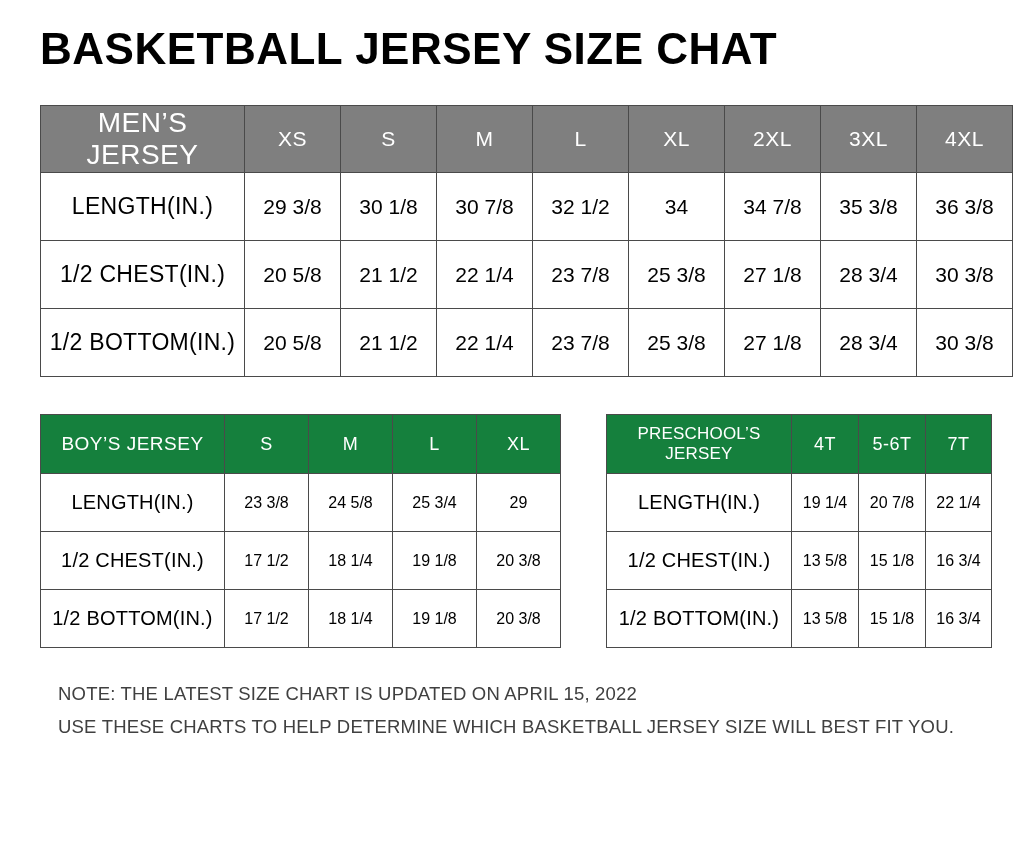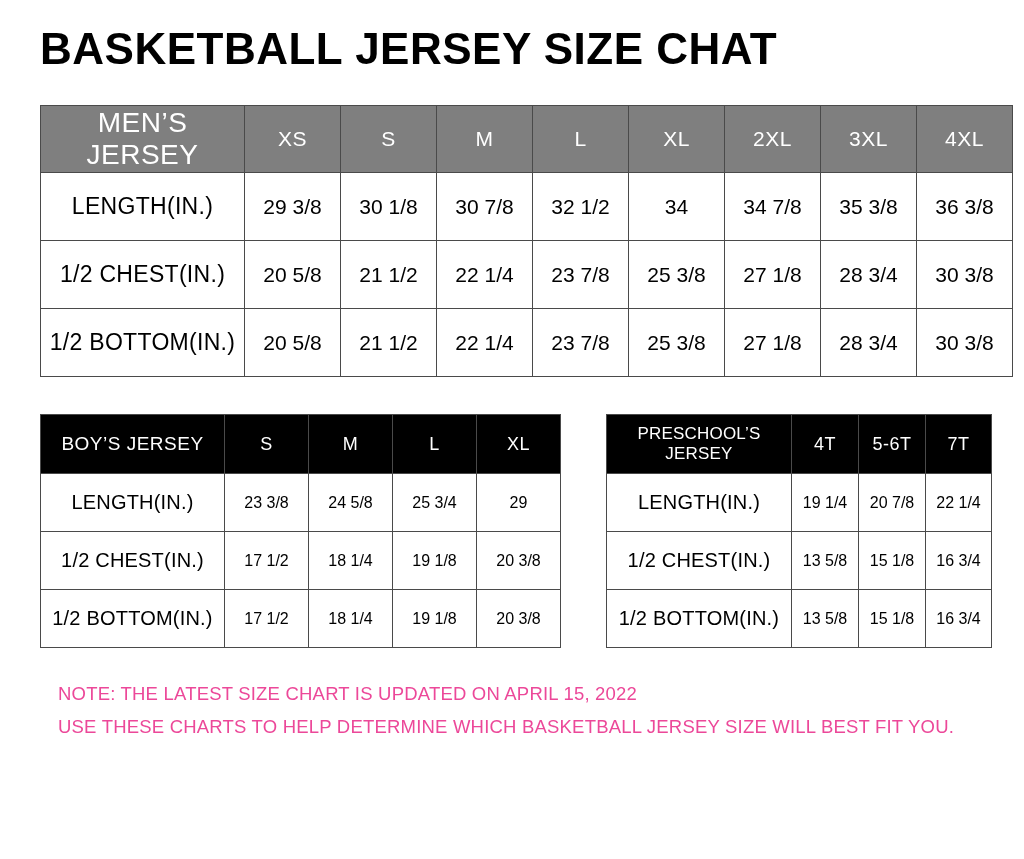--- a/index.html
+++ b/index.html
@@ -76,42 +76,42 @@
   .lower {
     display: flex;
     margin: 37px 0 0 12px;
     gap: 45px;
   }
 
   .tbl-boy { width: 520px; }
   .tbl-pre { width: 385px; }
 
   .tbl-boy thead td, .tbl-pre thead td {
-    background: #000000;
+    background: #15803d;
     color: #ffffff;
     font-size: 18px;
     height: 56px;
     letter-spacing: 0.5px;
   }
   .tbl-boy thead td.rowhead { font-size: 19px; }
   .tbl-pre thead td.rowhead { font-size: 17px; letter-spacing: 0.2px; }
 
   .tbl-boy tbody td, .tbl-pre tbody td {
     height: 55px;
     font-size: 16px;
     background: #ffffff;
   }
   .tbl-boy tbody td.rowhead, .tbl-pre tbody td.rowhead {
     font-size: 20px;
     letter-spacing: 0.2px;
   }
 
   .footer {
     margin: 30px 0 0 30px;
-    color: #ec4899;
+    color: #404040;
     font-size: 18.5px;
     line-height: 1.75;
     letter-spacing: 0.2px;
   }
 </style>
 </head>
 <body>
 
 <div class="page">
 

